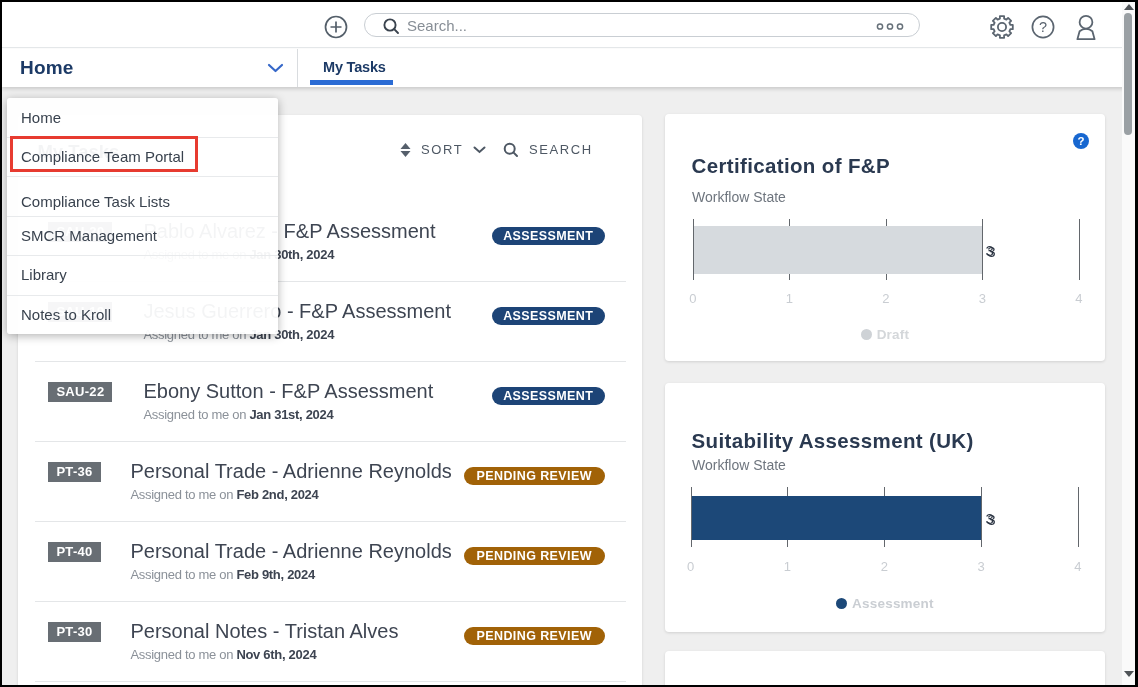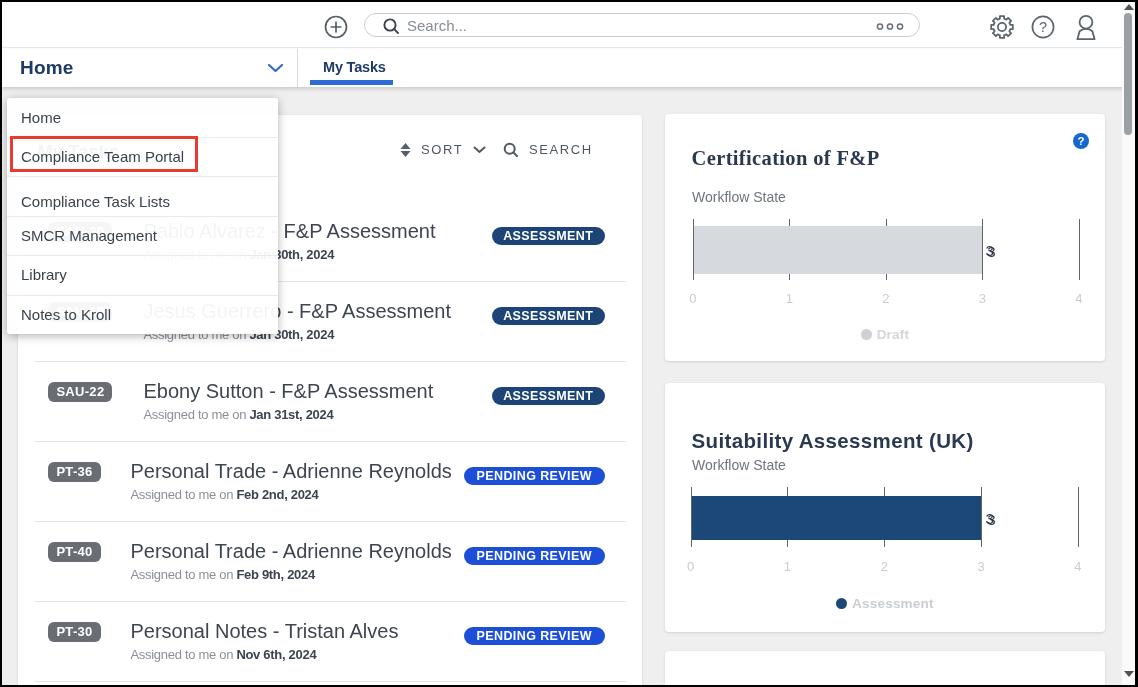--- a/index.html
+++ b/index.html
@@ -11,27 +11,27 @@
 #searchpill{position:absolute;left:361.5px;top:11px;width:556px;height:23.5px;border:1px solid #c9ced3;border-radius:12px;}
 #searchtxt{position:absolute;left:405px;top:15px;font-size:15px;color:#878e96;}
 #homelbl{position:absolute;left:18px;top:8px;font-size:19px;font-weight:700;color:#1c3a66;letter-spacing:0.2px;}
 #vsep{position:absolute;left:294.5px;top:0;width:1px;height:38.5px;background:#d9dcdf;}
 #mytaskstab{position:absolute;left:321px;top:10.5px;font-size:14.5px;font-weight:700;color:#1c3a66;letter-spacing:-0.2px;}
 #tabline{position:absolute;left:307.5px;top:31px;width:83px;height:5px;background:#2a6bd4;}
 #taskcard{position:absolute;left:15.5px;top:28px;width:624.6px;height:600px;background:#fff;border-radius:4px;box-shadow:0 1px 3px rgba(0,0,0,0.13);overflow:hidden;}
 #mtheading{position:absolute;left:19.9px;top:26px;font-size:18.5px;font-weight:700;color:#3d4554;}
 .ctrl{position:absolute;top:27px;font-size:13px;color:#4e5864;letter-spacing:1.6px;font-weight:400;}
 .divider{position:absolute;left:17.5px;width:590.5px;height:1px;background:#e4e6e8;}
-.badge{position:absolute;left:30.9px;background:#686e74;color:#fff;font-size:13px;font-weight:700;height:19.7px;line-height:19.7px;border-radius:6px;padding:0 8px;letter-spacing:0.3px;}
+.badge{position:absolute;left:30.9px;background:#686e74;color:#fff;font-size:13px;font-weight:700;height:19.7px;line-height:19.7px;border-radius:0;padding:0 8px;letter-spacing:0.3px;}
 .rtitle{position:absolute;font-size:20px;color:#3e4552;line-height:24px;}
 .rsub{position:absolute;font-size:13px;color:#8b9199;line-height:16px;letter-spacing:-0.3px;}
 .rsub b{color:#3d4451;}
 .pill{position:absolute;right:37.4px;height:18px;border-radius:9px;color:#fff;font-size:12.5px;font-weight:700;text-align:center;line-height:18px;letter-spacing:0.4px;}
 .pill.assess{width:113px;background:#1d4477;}
-.pill.pend{width:141px;background:#1d4ed8;}
+.pill.pend{width:141px;background:#a16207;}
 .rcard{position:absolute;left:662.6px;width:440.6px;background:#fff;border-radius:4px;box-shadow:0 1px 3px rgba(0,0,0,0.13);}
 .ctitle{position:absolute;left:27px;font-size:20.5px;font-weight:700;color:#2a3950;letter-spacing:0.35px;}
 .csub{position:absolute;left:27.4px;font-size:14px;color:#6e757e;}
 .tick{position:absolute;width:1px;background:#63676c;}
 .axlbl{position:absolute;width:20px;text-align:center;font-size:13px;color:#c9cdd2;}
 .legend{position:absolute;left:0;width:100%;text-align:center;font-size:13.5px;font-weight:700;letter-spacing:0.2px;}
 .ldot{display:inline-block;width:11px;height:11px;border-radius:50%;vertical-align:-1px;margin-right:5px;}
 .val3{position:absolute;font-size:15px;font-weight:400;color:#2b3442;}
 .val3::after{content:"3";position:absolute;left:1.6px;top:1px;}
 #scrollbar{position:absolute;left:1121.5px;top:2px;width:14px;height:683px;background:#fafafa;z-index:50;}
@@ -127,21 +127,21 @@
       <div class="badge" style="top:507px">PT-30</div>
       <div class="rtitle" style="left:113px;top:504px">Personal Notes - Tristan Alves</div>
       <div class="rsub" style="left:113px;top:532px">Assigned to me on <b>Nov 6th, 2024</b></div>
       <div class="pill pend" style="top:511.9px">PENDING REVIEW</div>
     </div>
     <div class="rcard" id="c1" style="top:26.8px;height:247.7px;">
       <svg class="abs" style="left:408.4px;top:19.7px" width="16" height="16" viewBox="0 0 16 16">
           <circle cx="8" cy="8" r="8" fill="#1767d0"></circle>
           <text x="8" y="12.2" text-anchor="middle" font-size="11.5" font-weight="bold" fill="#fff" font-family="Liberation Sans">?</text>
         </svg>
-      <div class="ctitle" style="top:33px;font-family:Liberation Serif, serif;">Certification of F&amp;P</div>
+      <div class="ctitle" style="top:40px;">Certification of F&amp;P</div>
       <div class="csub" style="top:75px;">Workflow State</div>
       <div class="tick" style="left:28.3px;top:105.7px;height:61px"></div>
       <div class="tick" style="left:124.8px;top:105.7px;height:61px"></div>
       <div class="tick" style="left:221.3px;top:105.7px;height:61px"></div>
       <div class="tick" style="left:317.8px;top:105.7px;height:61px"></div>
       <div class="tick" style="left:414.3px;top:105.7px;height:61px"></div>
       <div class="abs" style="left:29.5px;top:112.2px;width:287.5px;height:48.5px;background:#d6dade"></div>
       <div class="val3" style="left:321px;top:128px">3</div>
       <div class="axlbl" style="left:18.3px;top:177px">0</div>
       <div class="axlbl" style="left:114.8px;top:177px">1</div>

